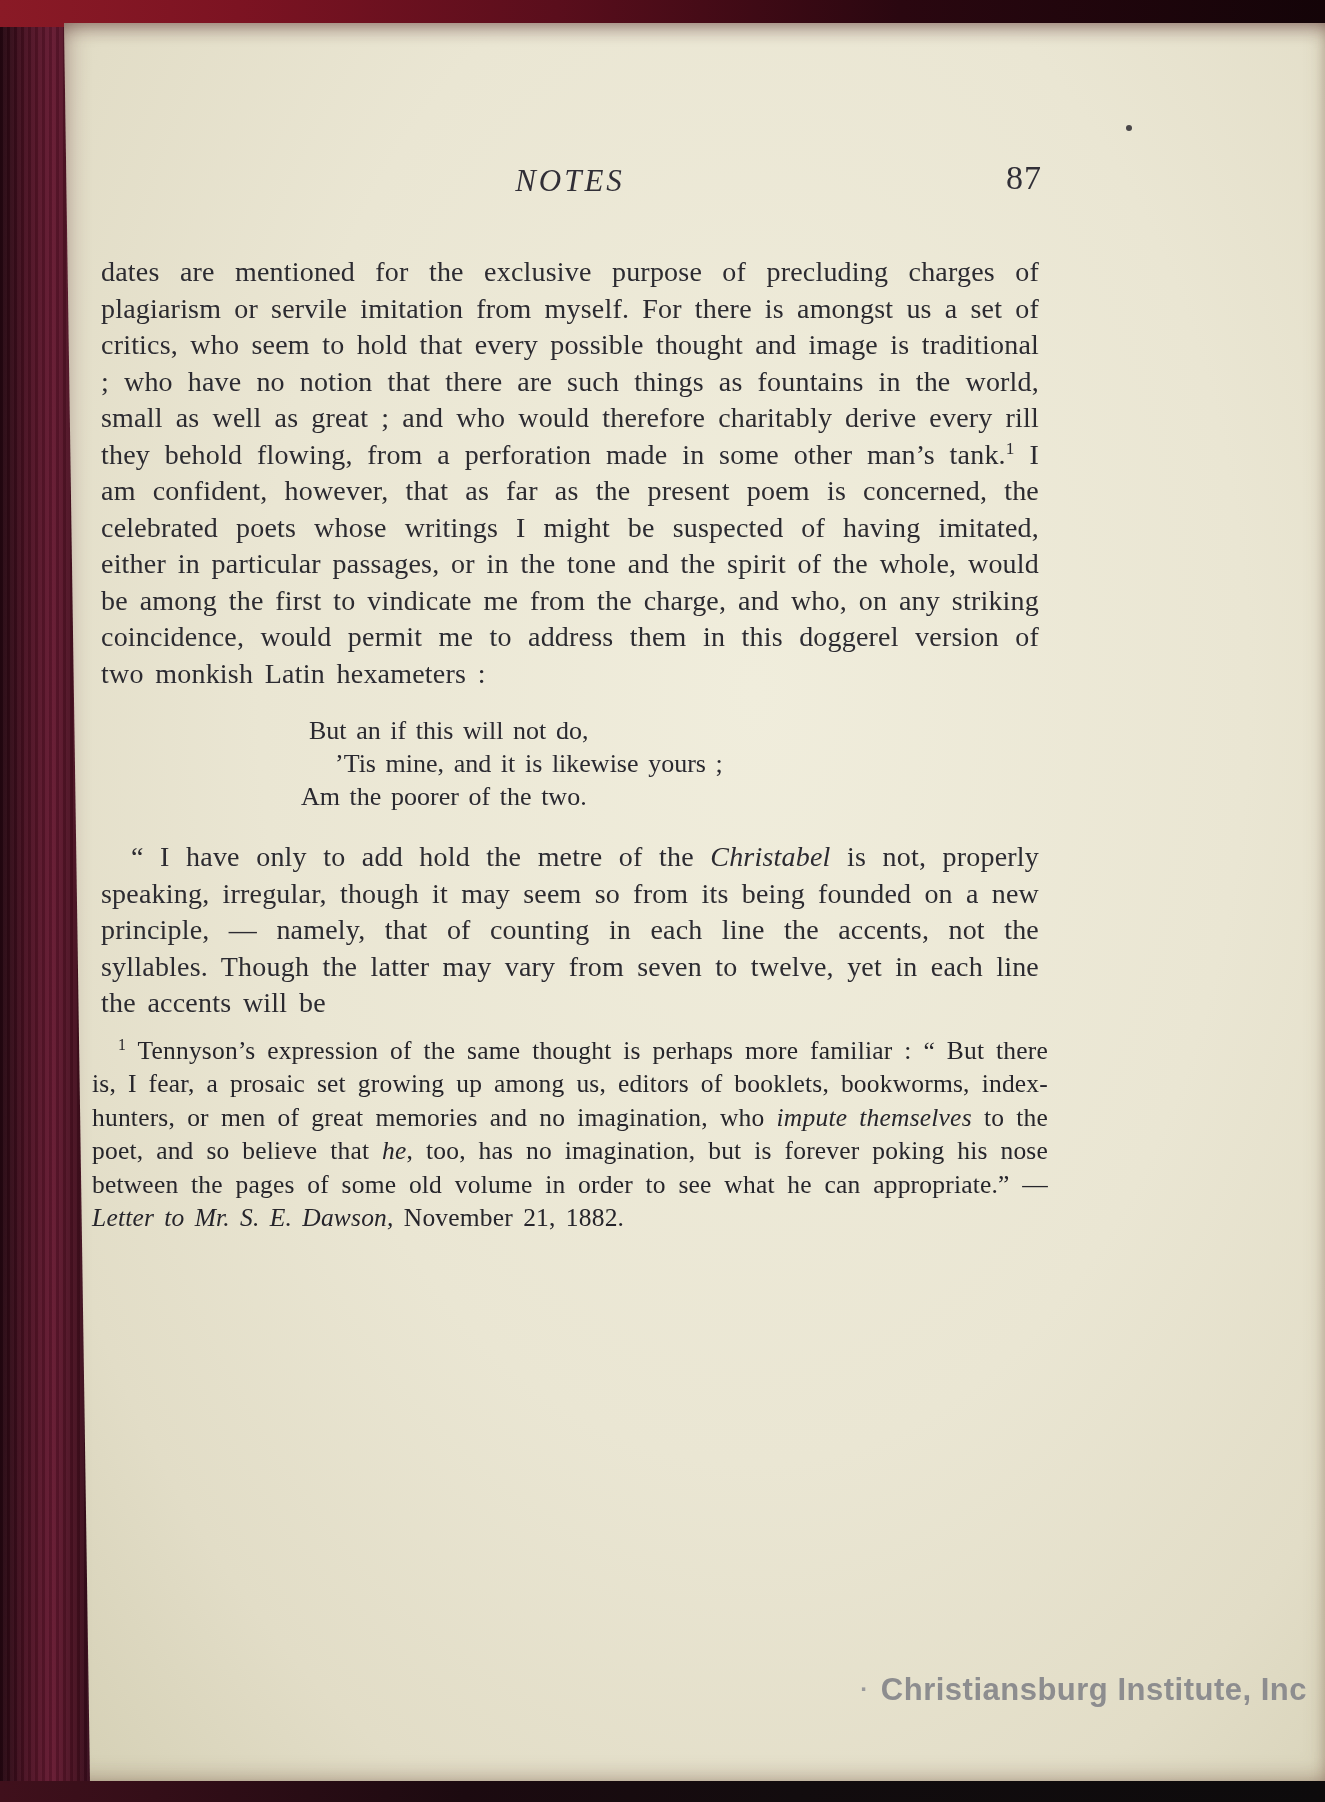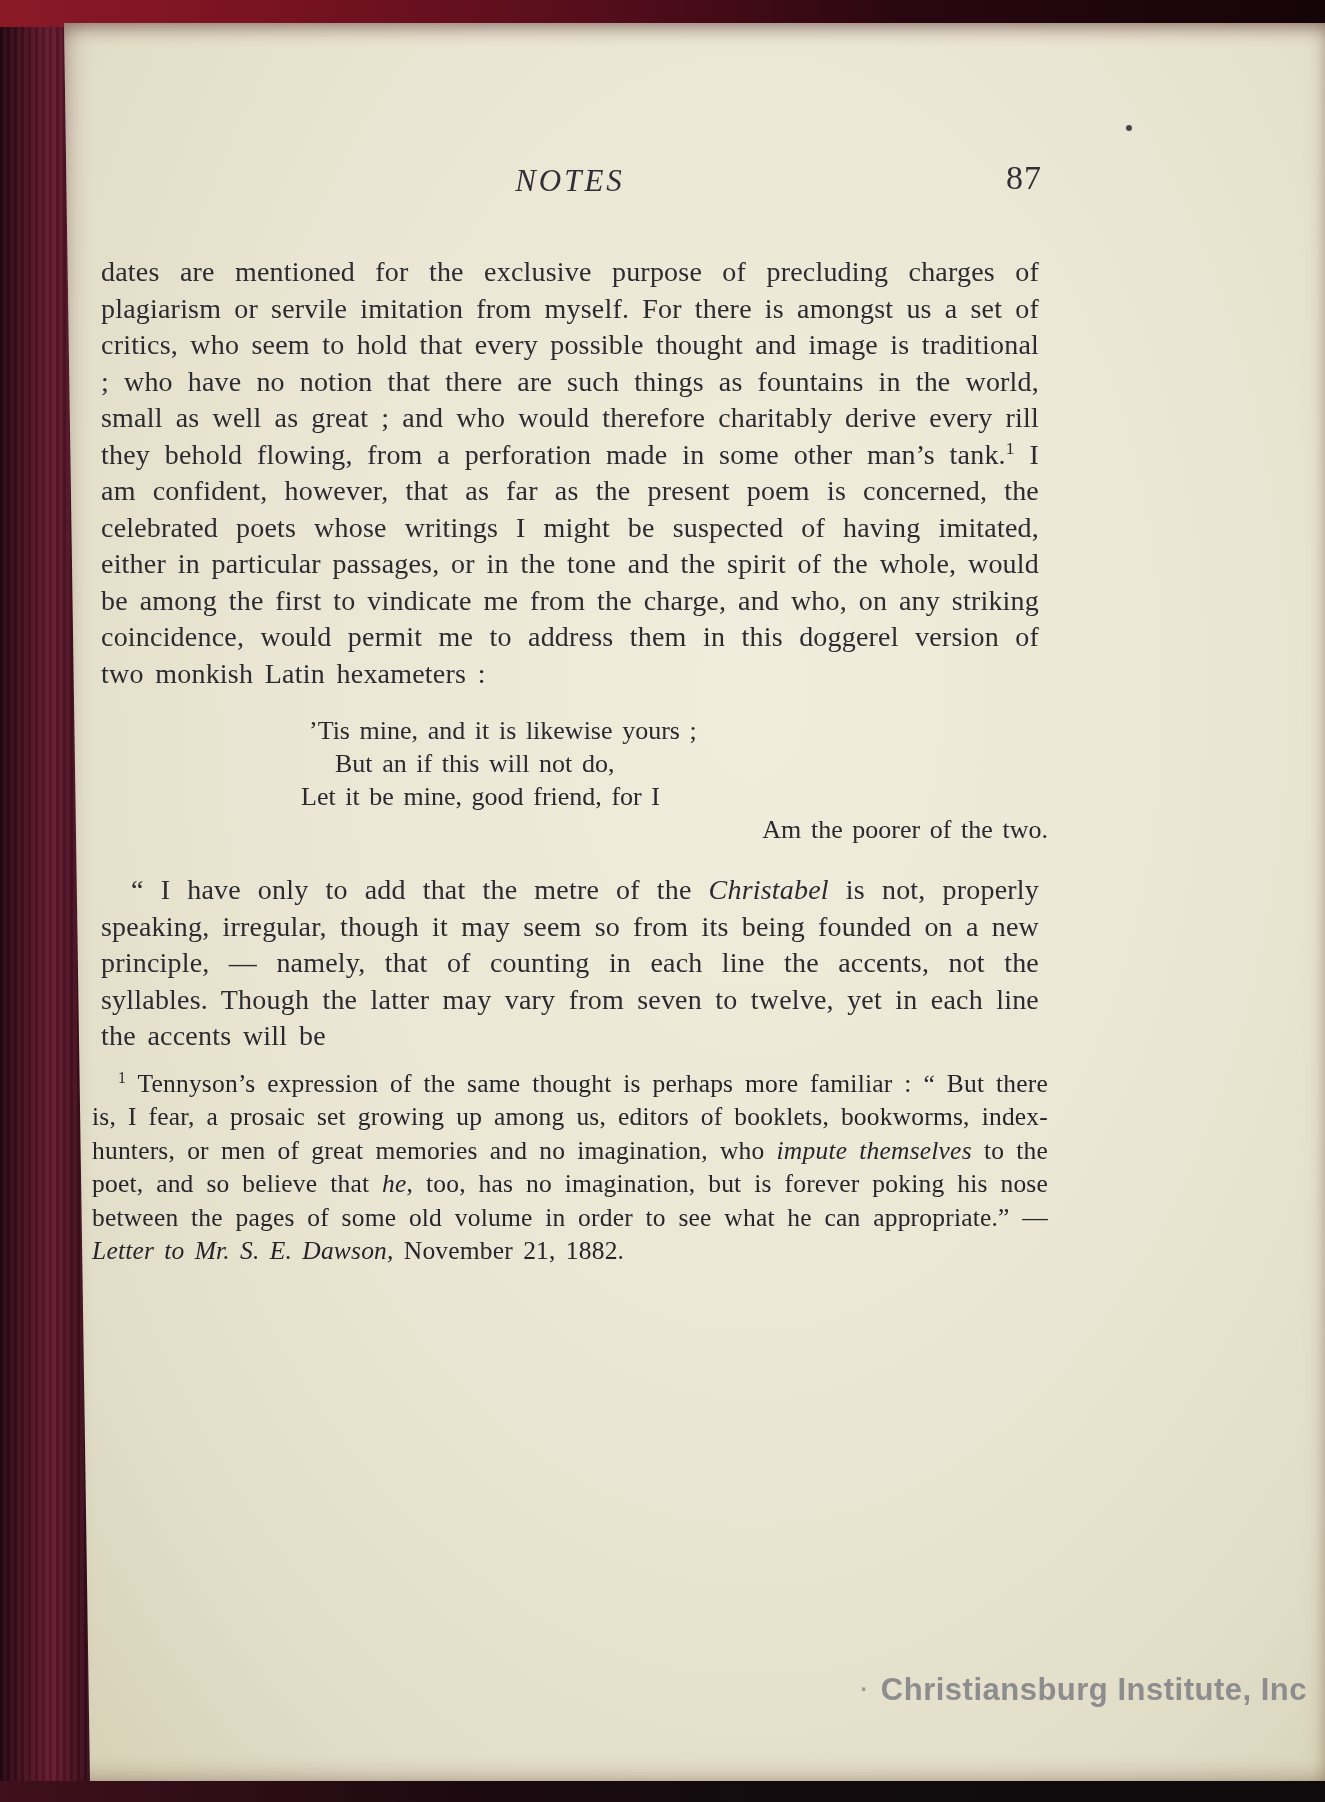--- a/index.html
+++ b/index.html
@@ -146,27 +146,26 @@
     <div class="header">
       <span class="running-title">NOTES</span>
       <span class="page-number">87</span>
     </div>
 
     <div class="page-content">
 
       <p class="para"><span>dates are mentioned for the exclusive purpose of precluding charges of plagiarism or servile imitation from myself.  For there is amongst us a set of critics, who seem to hold that every possible thought and image is traditional ; who have no notion that there are such things as fountains in the world, small as well as great ;  and who would therefore charitably derive every rill they behold flowing, from a perforation made in some other man’s tank.</span><sup>1</sup><span>  I am confident, however, that as far as the present poem is concerned, the celebrated poets whose writings I might be suspected of having imitated, either in particular passages, or in the tone and the spirit of the whole, would be among the first to vindicate me from the charge, and who, on any striking coincidence, would permit me to address them in this doggerel version of two monkish Latin hexameters :</span></p>
 
       <div class="poem">
+        <div class="poem-line">But an if this will not do,</div>
         <div class="poem-line">’Tis mine, and it is likewise yours ;</div>
-        <div class="poem-line">But an if this will not do,</div>
-        <div class="poem-line">Let it be mine, good friend, for I</div>
         <div class="poem-line">Am the poorer of the two.</div>
       </div>
 
-      <p class="para indent"><span>“ I have only to add that the metre of the </span><span class="it">Christabel</span><span> is not, properly speaking, irregular, though it may seem so from its being founded on a new principle, — namely, that of counting in each line the accents, not the syllables.   Though the latter may vary from seven to twelve, yet in each line the accents will be</span></p>
+      <p class="para indent"><span>“ I have only to add hold the metre of the </span><span class="it">Christabel</span><span> is not, properly speaking, irregular, though it may seem so from its being founded on a new principle, — namely, that of counting in each line the accents, not the syllables.   Though the latter may vary from seven to twelve, yet in each line the accents will be</span></p>
 
       <div class="footnote"><sup>1</sup><span> Tennyson’s expression of the same thought is perhaps more familiar :  “ But there is, I fear, a prosaic set growing up among us, editors of booklets, bookworms, index-hunters, or men of great memories and no imagination, who </span><span class="it">impute themselves</span><span> to the poet, and so believe that </span><span class="it">he</span><span>, too, has no imagination, but is forever poking his nose between the pages of some old volume in order to see what he can appropriate.” — </span><span class="it">Letter to Mr. S. E. Dawson,</span><span> November 21, 1882.</span></div>
 
     </div>
 
     <div class="dot-artifact"></div>
 
   </div>
 
   <div class="binding-bottom"></div>

